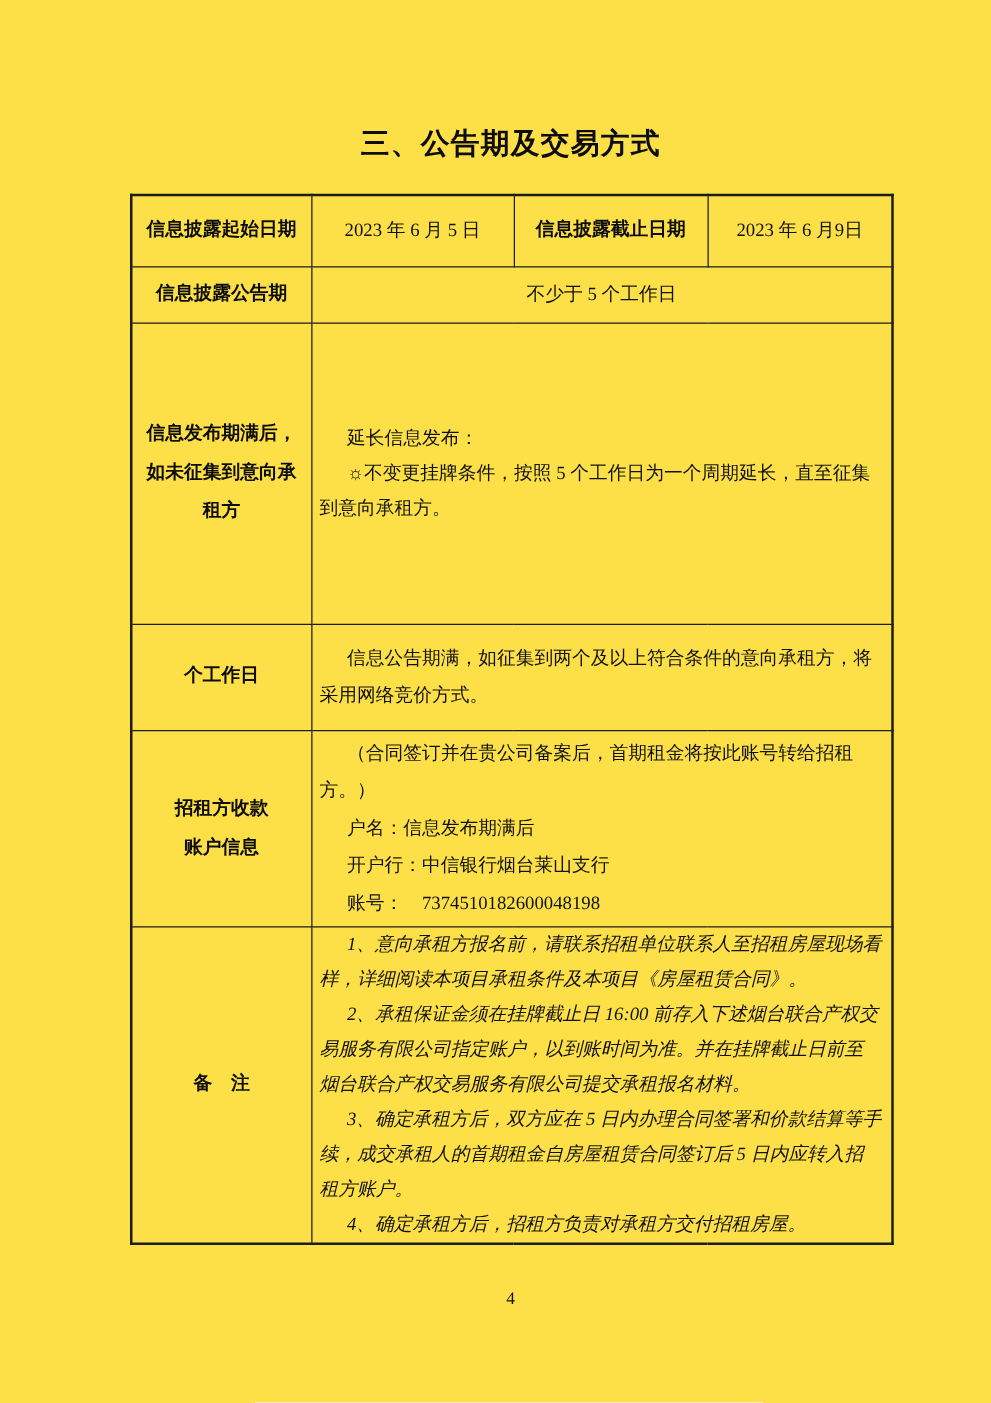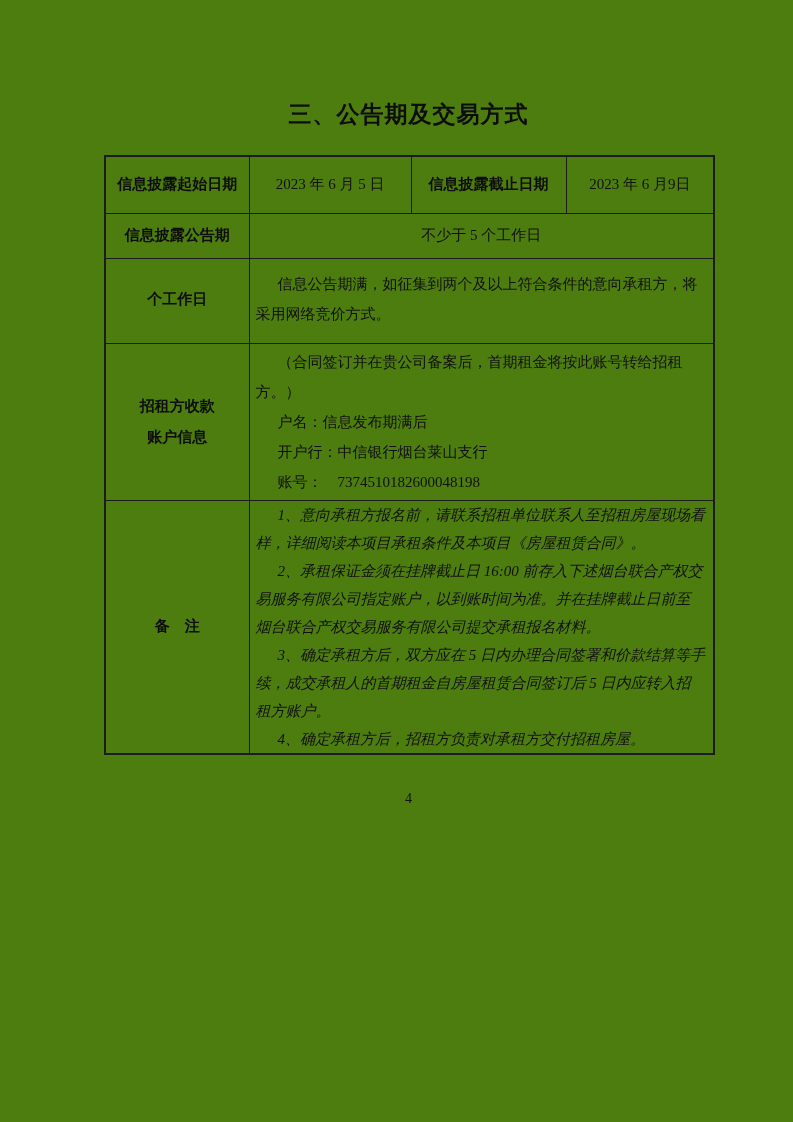--- a/index.html
+++ b/index.html
@@ -5,21 +5,21 @@
   * { margin: 0; padding: 0; box-sizing: border-box; }
   html, body { background: #ffffff; }
   body {
     font-family: "Liberation Serif", "DejaVu Serif", serif;
     color: #111111;
   }
   .page {
     position: relative;
     width: 793px;
     height: 1122px;
-    background: #4d7c0f;
+    background: #fde047;
     overflow: hidden;
   }
   .content-area {
     width: 609px;
     margin-left: 104px;
     padding-top: 100px;
   }
   .doc-title {
     text-align: center;
     font-size: 23px;
@@ -57,21 +57,21 @@
     padding: 0 4px;
     margin-left: 40px;
   }
   .content-cell p {
     text-indent: 22px;
     line-height: 28px;
   }
   tr.row-dates td { height: 57px; }
   tr.row-period td { height: 45px; }
   tr.row-extension td { height: 241px; }
-  tr.row-method td { height: 85px; font-family: Liberation Mono, monospace; }
+  tr.row-method td { height: 85px; }
   tr.row-account td { height: 157px; margin-top: 30px; }
   tr.row-remarks td { height: 253px; }
   tr.row-method .content-cell p,
   tr.row-account .content-cell p { line-height: 30px; }
   tr.row-remarks .content-cell p { line-height: 28px; font-style: italic; }
   .page-number {
     margin-top: 36px;
     text-align: center;
     font-size: 14px;
     color: #111111;
@@ -98,20 +98,27 @@
           <td class="center-cell">2023 年 6 月 5 日</td>
           <td class="label-cell">信息披露截止日期</td>
           <td class="center-cell">2023 年 6 月9日</td>
         </tr>
 
         <tr class="row-period">
           <td class="label-cell">信息披露公告期</td>
           <td class="center-cell" colspan="3">不少于 5 个工作日</td>
         </tr>
 
+        <tr class="row-extension">
+          <td class="label-cell">信息发布期满后，如未征集到意向承租方</td>
+          <td class="content-cell" colspan="3">
+            <p>延长信息发布：</p>
+            <p>☼不变更挂牌条件，按照 5 个工作日为一个周期延长，直至征集到意向承租方。</p>
+          </td>
+        </tr>
 
         <tr class="row-method">
           <td class="label-cell">个工作日</td>
           <td class="content-cell" colspan="3">
             <p>信息公告期满，如征集到两个及以上符合条件的意向承租方，将采用网络竞价方式。</p>
           </td>
         </tr>
 
         <tr class="row-account">
           <td class="label-cell">

